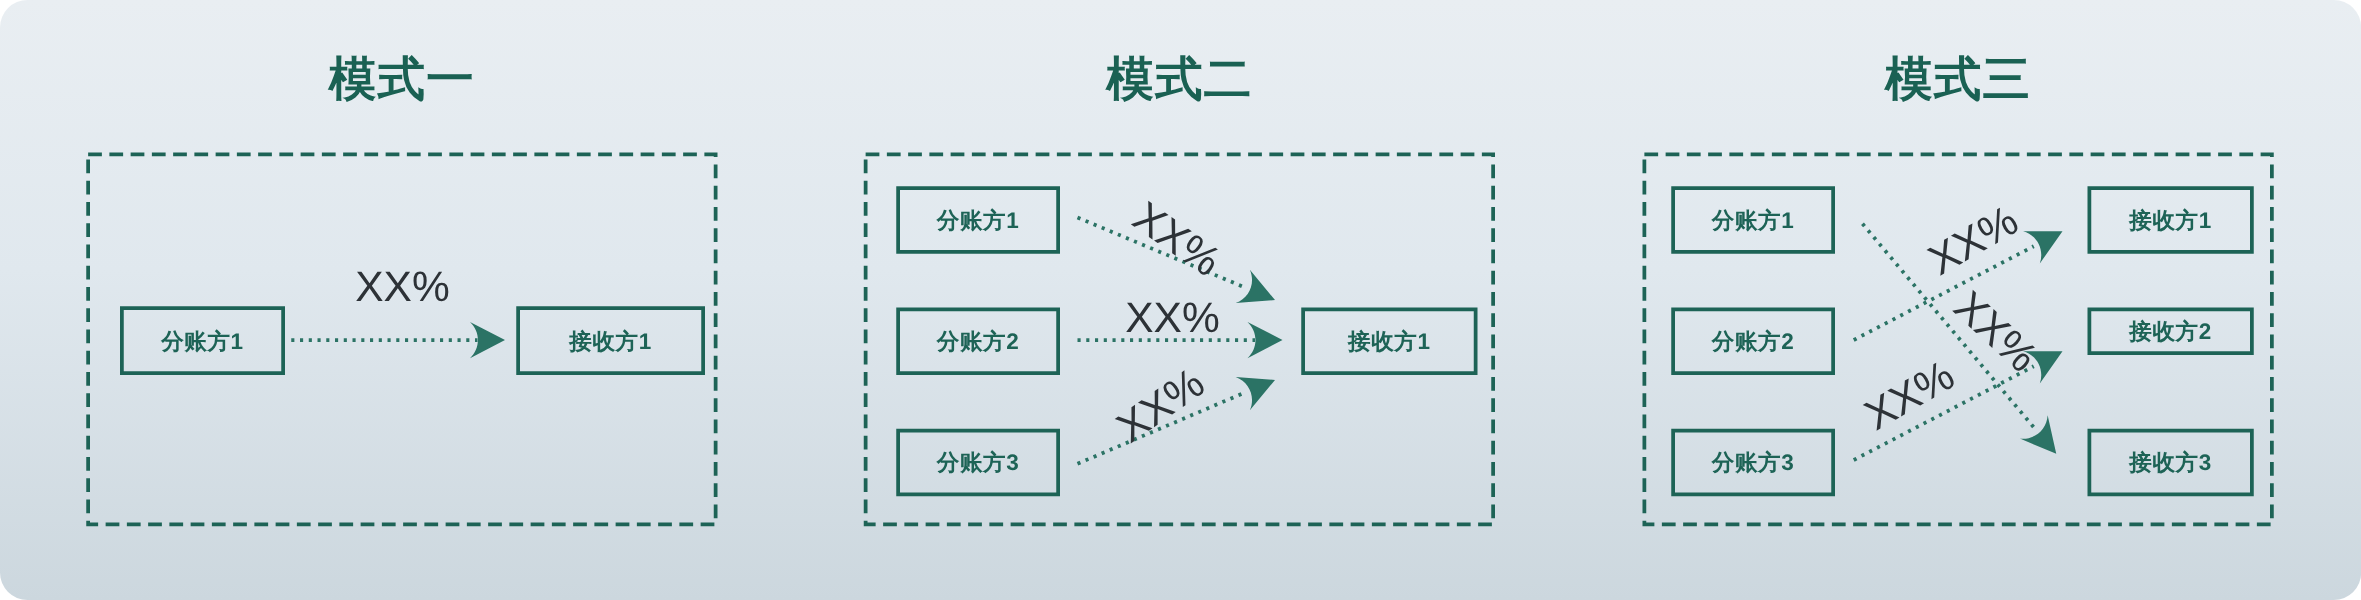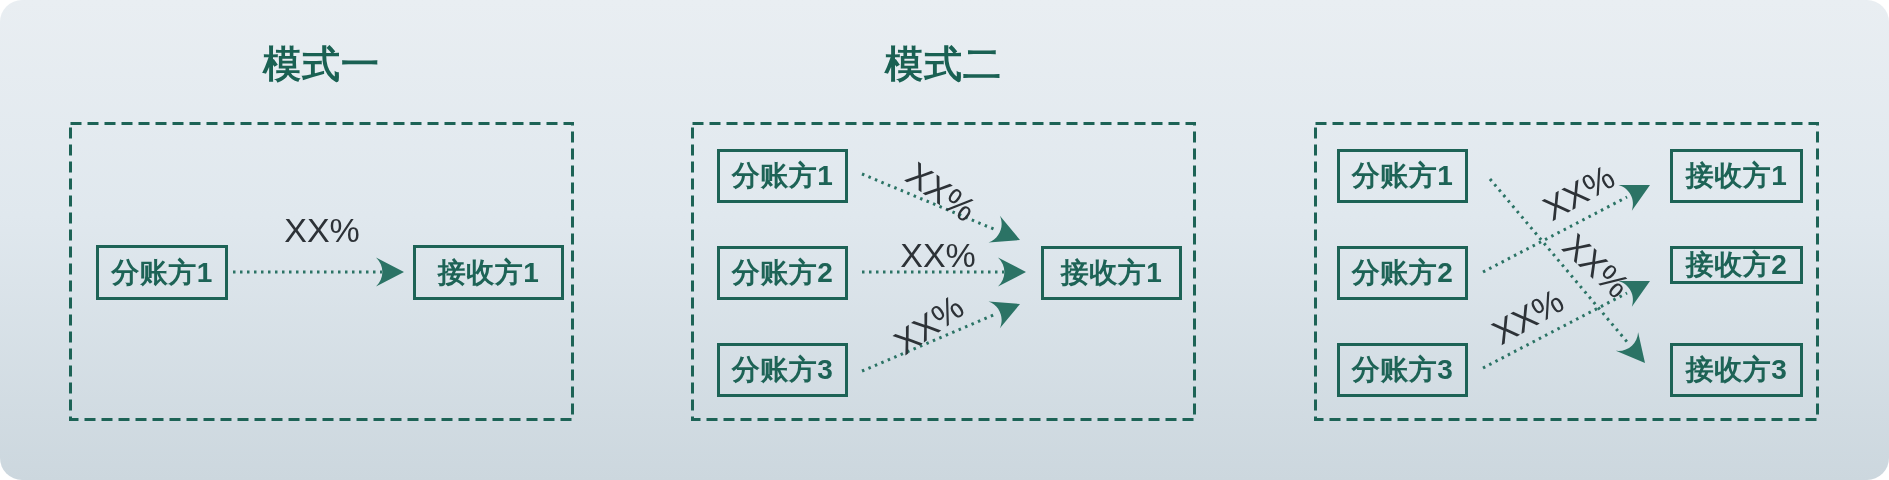--- a/index.html
+++ b/index.html
@@ -17,21 +17,21 @@
   .ah{fill:#2b7365;}
   .panel-title{
     position:absolute;top:40px;height:48px;line-height:48px;
     text-align:center;font-size:38px;font-weight:bold;color:#1a6153;
     letter-spacing:1px;
   }
   .node{
     position:absolute;box-sizing:border-box;
     border:3px solid #1d6356;
     display:flex;align-items:center;justify-content:center;
-    font-size:28px;font-weight:bold;color:#1d6356;
+    font-size:18px;font-weight:bold;color:#1d6356;
     letter-spacing:0.5px;
   }
   .pct{
     position:absolute;
     font-size:34px;font-weight:500;color:#2d3237;
     white-space:nowrap;
     transform:translate(-50%,-50%) rotate(var(--r,0deg));
   }
 </style>
 </head>
@@ -75,20 +75,21 @@
       <use href="#ah" transform="translate(1650,185) rotate(-27.5)"></use>
     </g>
     <g>
       <line class="dot" x1="1483" y1="368" x2="1627" y2="293"></line>
       <use href="#ah" transform="translate(1650,281) rotate(-27.5)"></use>
     </g>
   </svg>
 
   <div class="panel-title" style="left:692px;width:503px;">模式二</div>
   <div class="panel-title" style="left:70px;width:503px;">模式一</div>
+  <div class="panel-title" style="left:1315px;width:503px;">模式三</div>
 
   <div class="node" style="left:96px;top:245px;width:132px;height:55px;">分账方1</div>
   <div class="node" style="left:413px;top:245px;width:151px;height:55px;">接收方1</div>
 
   <div class="node" style="left:717px;top:149px;width:131px;height:54px;">分账方1</div>
   <div class="node" style="left:717px;top:246px;width:131px;height:54px;">分账方2</div>
   <div class="node" style="left:717px;top:343px;width:131px;height:54px;">分账方3</div>
   <div class="node" style="left:1041px;top:246px;width:141px;height:54px;">接收方1</div>
 
   <div class="node" style="left:1337px;top:149px;width:131px;height:54px;">分账方1</div>

